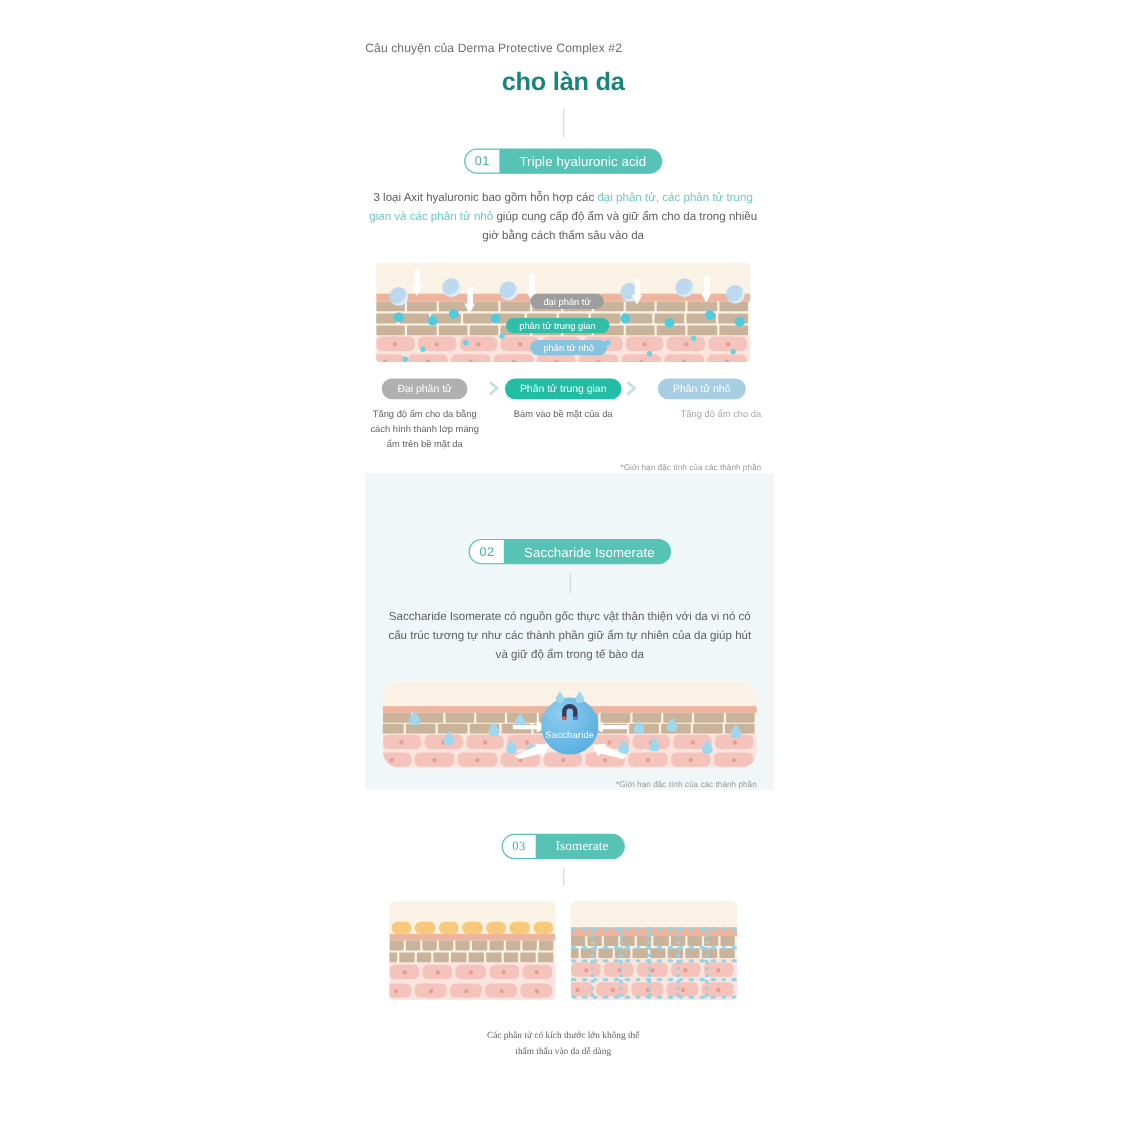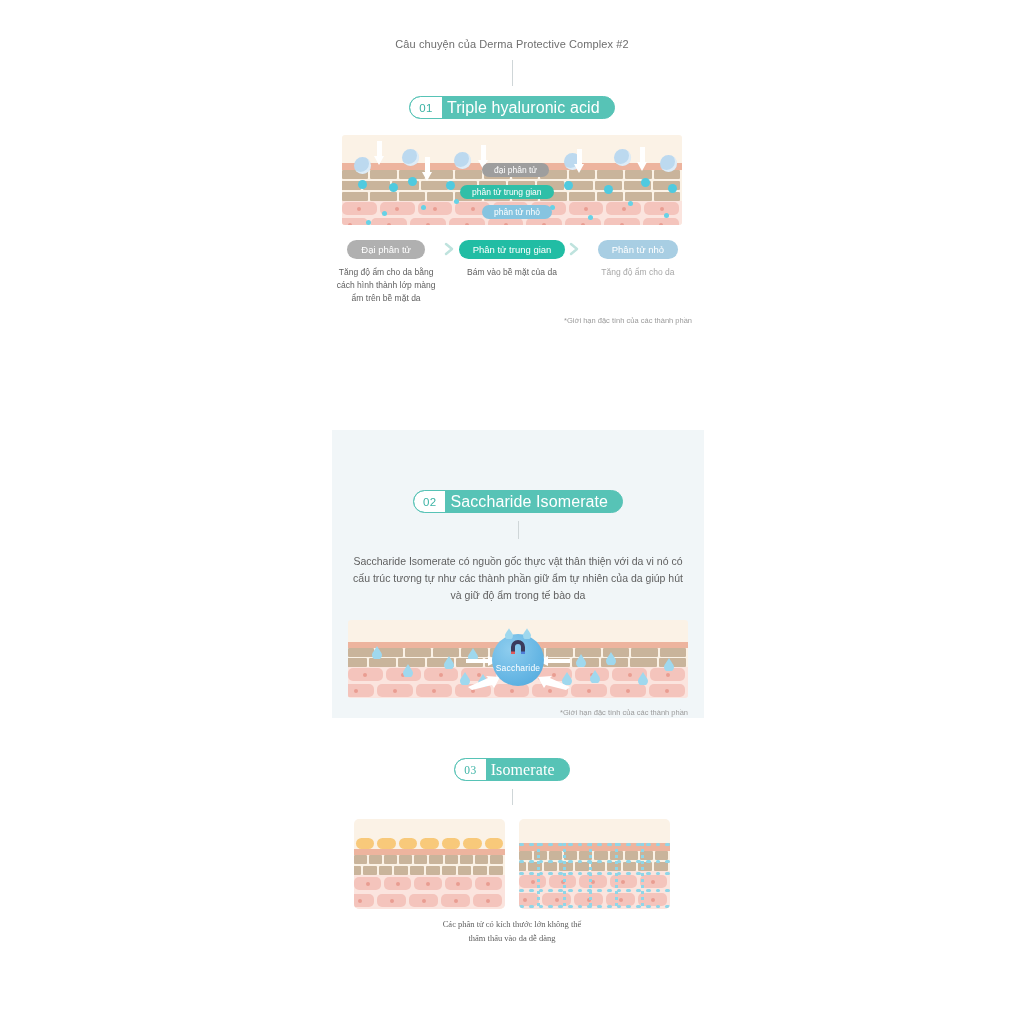--- a/index.html
+++ b/index.html
@@ -10,21 +10,21 @@
     font-family:"Liberation Sans", sans-serif;
     color:#5a5a5a;
     overflow:hidden;
   }
   .page { width:1024px; height:1024px; position:relative; }
 
   .col { width:360px; margin:0 auto; }
 
   
   .kicker {
-    text-align:center; font-size:11px; color:#6e6e6e;
+    font-size:11px; color:#6e6e6e;
     letter-spacing:.1px; padding-top:38px;
   }
   .headline {
     text-align:center; font-size:23px; font-weight:bold;
     color:#17857c; line-height:1.32; margin-top:9px;
     letter-spacing:-.2px;
   }
   .stem { width:1px; height:26px; background:#cfd6d8; margin:10px auto 0; }
 
   
@@ -32,22 +32,22 @@
     display:flex; align-items:stretch; height:23px;
     border-radius:12px; overflow:hidden; width:max-content;
     margin:10px auto 0; border:1px solid #57c3b6; background:#57c3b6;
   }
   .badge .num {
     display:flex; align-items:center; justify-content:center;
     background:#ffffff; color:#3bb3a5; font-size:11.5px;
     padding:0 9px; border-radius:12px 0 0 12px; letter-spacing:.4px;
   }
   .badge .lbl {
-    display:flex; align-items:center; color:#ffffff; font-size:16px;
-    padding:0 14px 0 5px; letter-spacing:.1px;
+    display:flex; align-items:center; color:#ffffff; font-size:12px;
+    padding:0 14px 0 18px; letter-spacing:.1px;
   }
 
   
   .desc {
     text-align:center; font-size:10.5px; line-height:1.62;
     color:#5f5f5f; margin-top:14px;
   }
   .hl { color:#6fc9c2; }
 
   
@@ -109,35 +109,35 @@
   }
   .pillcell { width:110px; text-align:center; }
   .pill {
     display:inline-block; border-radius:11px; height:19px; line-height:19px;
     font-size:9.5px; color:#fff; padding:0 14px; white-space:nowrap;
   }
   .p-gray { background:#b0b0b0; }
   .p-teal { background:#21bda4; }
   .p-blue { background:#a8cee3; }
   .pillcap { font-size:8.5px; line-height:1.55; margin-top:7px; color:#5f5f5f; }
-  .pillcap.muted { color:#a8a8a8; }
+  .pillcap.muted { color:#a8a8a8;text-align:right; }
   .chev {
     width:18px; display:flex; justify-content:center; padding-top:3px;
   }
   .chev svg { display:block; }
 
   .footnote { text-align:right; font-size:7.5px; color:#9b9b9b; margin-top:10px; }
 
   
   .panel02 {
     position:absolute; left:332px; top:430px; width:372px; height:288px;
     background:#f1f6f8;
   }
   .sac-wrap { position:relative; margin:16px auto 0; width:340px; height:78px;
-              background:#fbf2e6; border-radius:3px; overflow:hidden; }
+              background:#fbf2e6; border-radius:15px; overflow:hidden; }
   .droplet { position:absolute; width:10px; height:13px; }
   .droplet svg { display:block; }
   .sac-circle {
     position:absolute; left:50%; top:14px; margin-left:-26px;
     width:52px; height:52px; border-radius:50%;
     background:radial-gradient(circle at 35% 30%, #8ecdee 0%, #5fb2e2 70%, #53a8da 100%);
     display:flex; align-items:flex-end; justify-content:center;
     z-index:3;
   }
   .sac-label { font-size:8.5px; color:#fff; padding-bottom:13px; letter-spacing:.2px; }
@@ -145,49 +145,53 @@
   .arrow-h { position:absolute; height:8px; }
   .arrow-h svg { display:block; }
 
   
   .sec03 { position:absolute; left:0; right:0; top:748px;font-family:Liberation Serif, serif; }
   .cmp { display:flex; justify-content:center; gap:14px; margin-top:14px; }
   .cmpbox {
     width:151px; height:90px; background:#fbf2e6; border-radius:5px;
     position:relative; overflow:hidden;
   }
-  .cmpcaps { display:flex; justify-content:center; gap:14px; margin-top:9px; }
+  .cmpcaps { display:flex; justify-content:center; gap:14px; margin-top:26px; }
   .cmpcap { width:151px; font-size:8.5px; line-height:1.6; text-align:center; color:#5f5f5f; }
   .orangecap {
     position:absolute; left:0; right:0; display:flex; gap:3px; padding:0 2px;
   }
   .orangecap i { flex:1 0 auto; height:11px; background:#f8c97a; border-radius:6px; }
   .dotgrid { position:absolute; left:0; right:0; display:flex; gap:5px; }
   .dotgrid i { flex:1 0 auto; height:3px; background:#8fd6e8; border-radius:2px; }
   .vdots { position:absolute; top:0; bottom:0; width:3px; background:
       repeating-linear-gradient(#8fd6e8 0 3px, transparent 3px 6px); }
 </style>
 </head>
 <body>
 
 <div class="page">
 
   <div class="col">
     <div class="kicker">Câu chuyện của Derma Protective Complex #2</div>
     <div class="headline">
+      <div>cho làn da</div>
     </div>
     <div class="stem"></div>
   </div>
 
   <div class="col">
     <div class="badge">
       <span class="num">01</span>
       <span class="lbl">Triple hyaluronic acid</span>
     </div>
 
+    <div class="desc">
+      <span>3 loại Axit hyaluronic bao gồm hỗn hợp các </span><span class="hl">đại phân tử, các phân tử trung gian và các phân tử nhỏ</span><span> giúp cung cấp độ ẩm và giữ ẩm cho da trong nhiều giờ bằng cách thấm sâu vào da</span>
+    </div>
 
     <div class="skin">
       <div class="band-salmon" style="top:28px;height:7px;"></div>
       <div class="brickrow" style="top:35px;">
         <i></i>
           <i></i>
           <i></i>
           <i></i>
           <i></i>
           <i></i>

